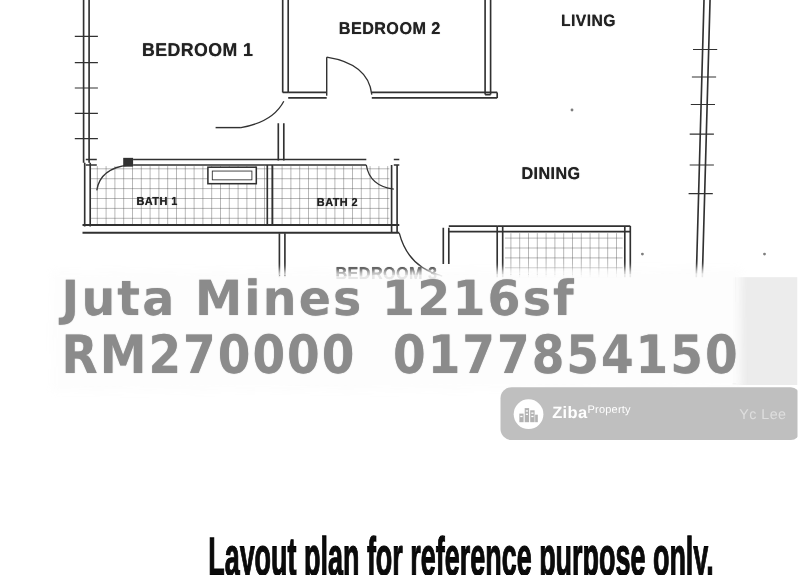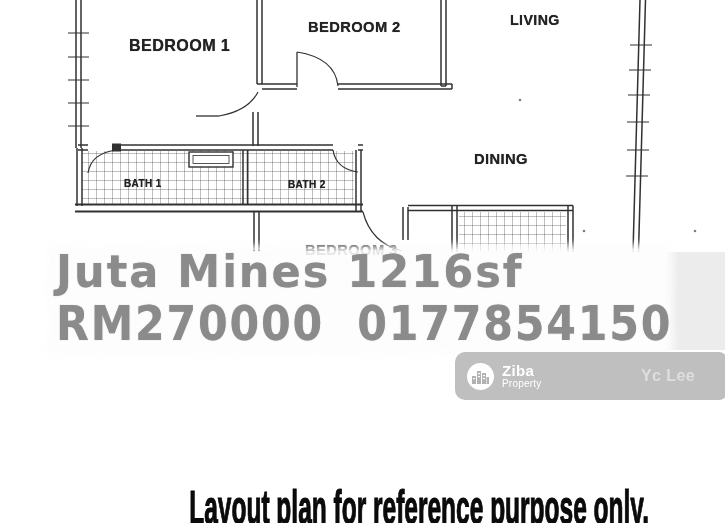--- a/index.html
+++ b/index.html
@@ -49,26 +49,26 @@
   .badge{
     position:absolute;left:455px;top:352px;width:272px;height:48px;
     background:#bfbfbf;border-radius:10px 8px 8px 10px;
     display:flex;align-items:center;
   }
   .badge-logo{
     width:27px;height:27px;border-radius:50%;background:#ffffff;
     margin-left:12px;display:flex;align-items:center;justify-content:center;
     flex:0 0 auto;
   }
-  .badge-names{margin-left:8px;display:flex;flex-direction:column;}
+  .badge-names{margin-left:8px;display:flex;flex-direction:row;}
   .badge-brand{font-size:15px;font-weight:700;color:#ffffff;letter-spacing:.3px;line-height:1.05;}
   .badge-sub{font-size:10px;color:#ffffff;letter-spacing:.2px;line-height:1.05;}
   .badge-agent{
-    position:absolute;right:32px;top:50%;transform:translateY(-50%);
-    font-size:16px;color:#dedede;letter-spacing:.4px;font-weight:bold;
+    position:absolute;right:12px;top:50%;transform:translateY(-50%);
+    font-size:13px;color:#dedede;letter-spacing:.4px;
   }
   
   .footer-note{
     position:absolute;left:0;right:0;top:483px;text-align:center;
     font-size:49px;font-weight:700;color:#0b0b0b;line-height:1;
     white-space:nowrap;
     transform:translateX(8px) scaleX(.5);transform-origin:center top;
     -webkit-text-stroke:1.1px #000;
   }
 </style>

